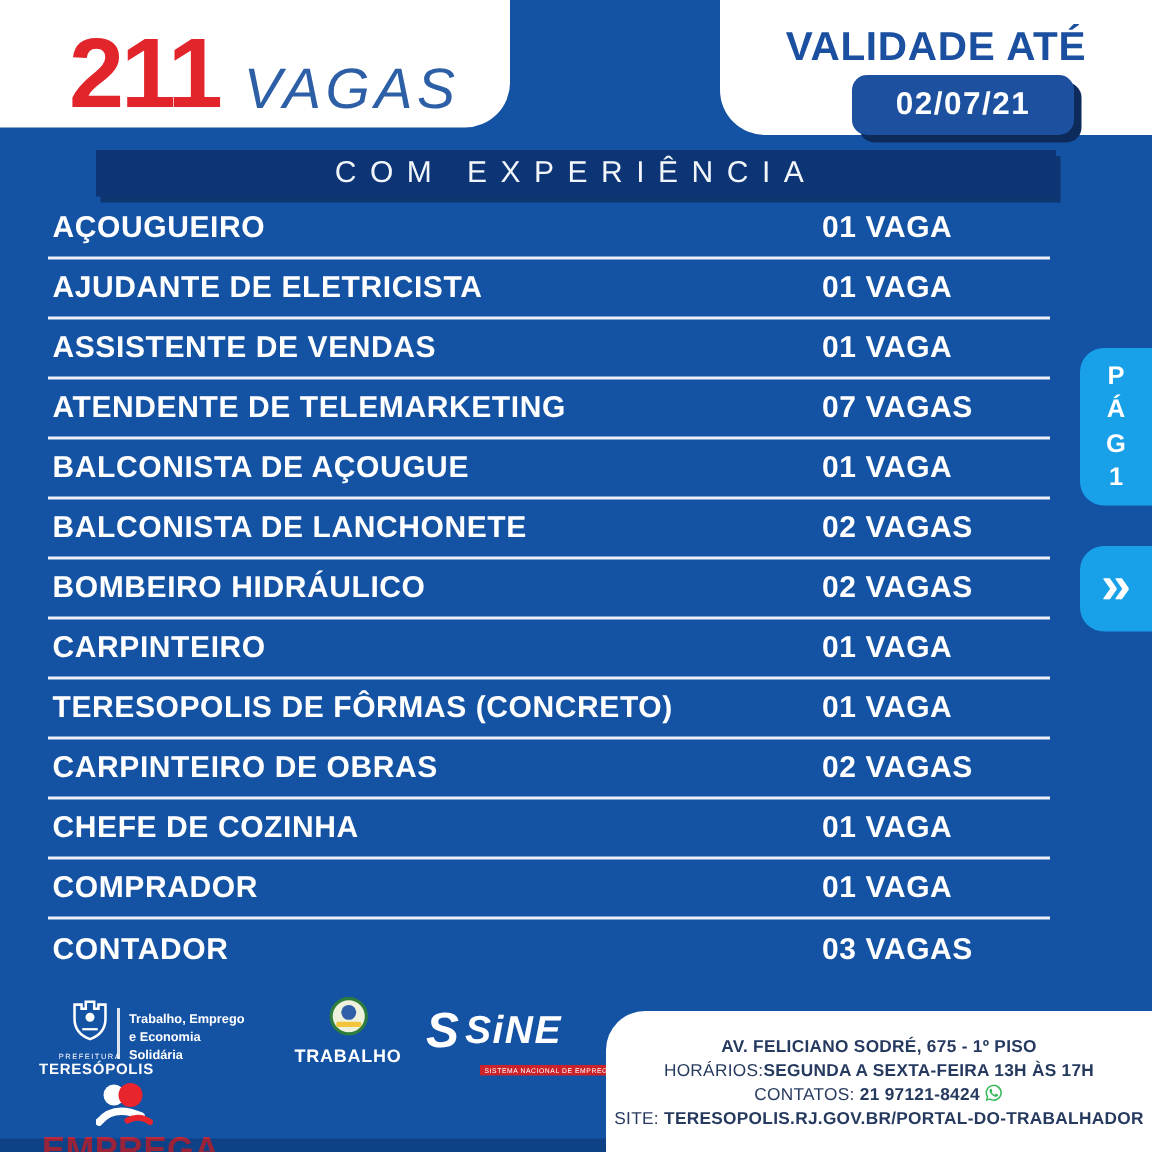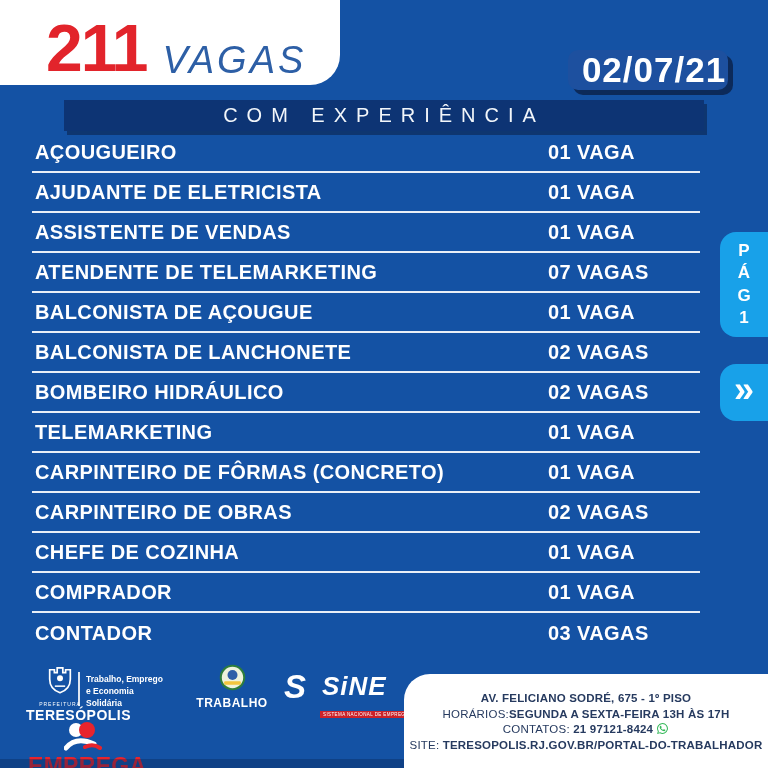--- a/index.html
+++ b/index.html
@@ -17,21 +17,21 @@
   .count{font-size:66px;font-weight:800;color:#e2242b;line-height:0.82;letter-spacing:-2px;}
   .count-label{font-size:38px;font-style:italic;color:#2d5fa6;letter-spacing:3px;margin-left:16px;line-height:0.8;}
   .box-right{
     position:absolute;left:480px;top:0;right:0;height:90px;background:#fff;
     border-radius:0 0 0 30px;text-align:center;box-sizing:border-box;
   }
   .validity-label{margin-top:16px;font-size:27px;font-weight:800;color:#1b4fa0;letter-spacing:0.5px;}
   .date-badge{
     position:absolute;left:568px;top:50px;width:148px;height:40px;background:#1d509f;
     border-radius:10px;box-shadow:5px 5px 0 #0c2a5a;display:flex;align-items:center;justify-content:center;
-    color:#fff;font-size:35px;font-weight:800;letter-spacing:1px;padding-left:12px;
+    color:#fff;font-size:21px;font-weight:800;letter-spacing:1px;
   }
   
   .section-bar{
     position:absolute;left:64px;top:100px;width:640px;height:31px;background:#0d3474;
     box-shadow:3px 4px 0 rgba(7,26,60,0.5);display:flex;align-items:center;justify-content:center;
     color:#f2f6fa;font-size:20px;font-weight:500;letter-spacing:9px;
   }
   
   .job-list{position:absolute;left:0;top:133px;width:768px;}
   .job-row{
@@ -49,29 +49,29 @@
   }
   .btn-next{
     position:absolute;right:0;top:364px;width:48px;height:57px;background:#18a1e9;
     border-radius:16px 0 0 16px;display:flex;align-items:center;justify-content:center;
     color:#fff;font-size:36px;font-weight:700;cursor:pointer;
   }
   .btn-next span{transform:translateY(-3px);}
   
   .crest{position:absolute;left:26px;top:666px;width:68px;text-align:center;color:#fff;}
   .crest .l1{font-size:5px;letter-spacing:1px;margin-top:1px;}
-  .crest .l2{font-size:14px;font-weight:700;letter-spacing:0.5px;}
+  .crest .l2{font-size:10px;font-weight:700;letter-spacing:0.5px;}
   .logo-divider{position:absolute;left:78px;top:672px;width:2px;height:34px;background:rgba(255,255,255,0.85);}
   .dept-text{position:absolute;left:86px;top:674px;color:#fff;font-size:8.5px;font-weight:700;line-height:1.4;}
   .trabalho-logo{position:absolute;left:196px;top:664px;width:72px;text-align:center;color:#fff;}
   .trabalho-logo .lbl{font-size:12px;font-weight:800;letter-spacing:0.5px;margin-top:1px;}
   .sine-logo{position:absolute;left:284px;top:672px;color:#fff;}
   .sine-row{display:flex;align-items:center;}
   .sine-s{font-size:33px;font-weight:800;font-style:italic;line-height:0.9;}
-  .sine-name{font-size:26px;font-weight:800;font-style:italic;letter-spacing:1px;margin-left:16px;line-height:0.9;}
+  .sine-name{font-size:26px;font-weight:800;font-style:italic;letter-spacing:1px;margin-left:4px;line-height:0.9;}
   .sine-tagline{margin-left:36px;margin-top:1px;background:#cc2229;color:#fff;font-size:4.5px;letter-spacing:0.4px;padding:1px 3px;display:inline-block;}
   
   .slogan{position:absolute;left:28px;top:721px;display:flex;align-items:center;font-size:23px;font-weight:800;letter-spacing:0.3px;white-space:pre;flex-direction:column;}
   .slogan .red{color:#e8242d;}
   .slogan .white{color:#ffffff;}
   .slogan .gap{display:inline-block;width:13px;}
   .slogan .underline{border-bottom:3px solid #fff;padding-bottom:13px;}
   .slogan .arrow{color:#fff;font-size:22px;margin:0 1px;}
   .slogan svg{margin-right:8px;}
   .bottom-strip{position:absolute;left:0;bottom:0;width:404px;height:9px;background:rgba(6,33,80,0.35);}
@@ -87,20 +87,23 @@
 </head>
 <body>
 
 <div class="poster">
 
   <div class="box-left">
     <span class="count">211</span>
     <span class="count-label">VAGAS</span>
   </div>
 
+  <div class="box-right">
+    <div class="validity-label">VALIDADE ATÉ</div>
+  </div>
   <div class="date-badge">02/07/21</div>
 
   <div class="section-bar">COM EXPERIÊNCIA</div>
 
   <div class="job-list">
     <div class="job-row">
       <span class="job-title">AÇOUGUEIRO</span>
       <span class="job-count">01 VAGA</span>
     </div>
     <div class="job-row">
@@ -121,25 +124,25 @@
     </div>
     <div class="job-row">
       <span class="job-title">BALCONISTA DE LANCHONETE</span>
       <span class="job-count">02 VAGAS</span>
     </div>
     <div class="job-row">
       <span class="job-title">BOMBEIRO HIDRÁULICO</span>
       <span class="job-count">02 VAGAS</span>
     </div>
     <div class="job-row">
-      <span class="job-title">TELEMARKETING</span>
-      <span class="job-count">01 VAGA</span>
-    </div>
-    <div class="job-row">
-      <span class="job-title">CARPINTEIRO DE FÔRMAS (CONCRETO)</span>
+      <span class="job-title">CARPINTEIRO</span>
+      <span class="job-count">01 VAGA</span>
+    </div>
+    <div class="job-row">
+      <span class="job-title">TERESOPOLIS DE FÔRMAS (CONCRETO)</span>
       <span class="job-count">01 VAGA</span>
     </div>
     <div class="job-row">
       <span class="job-title">CARPINTEIRO DE OBRAS</span>
       <span class="job-count">02 VAGAS</span>
     </div>
     <div class="job-row">
       <span class="job-title">CHEFE DE COZINHA</span>
       <span class="job-count">01 VAGA</span>
     </div>

